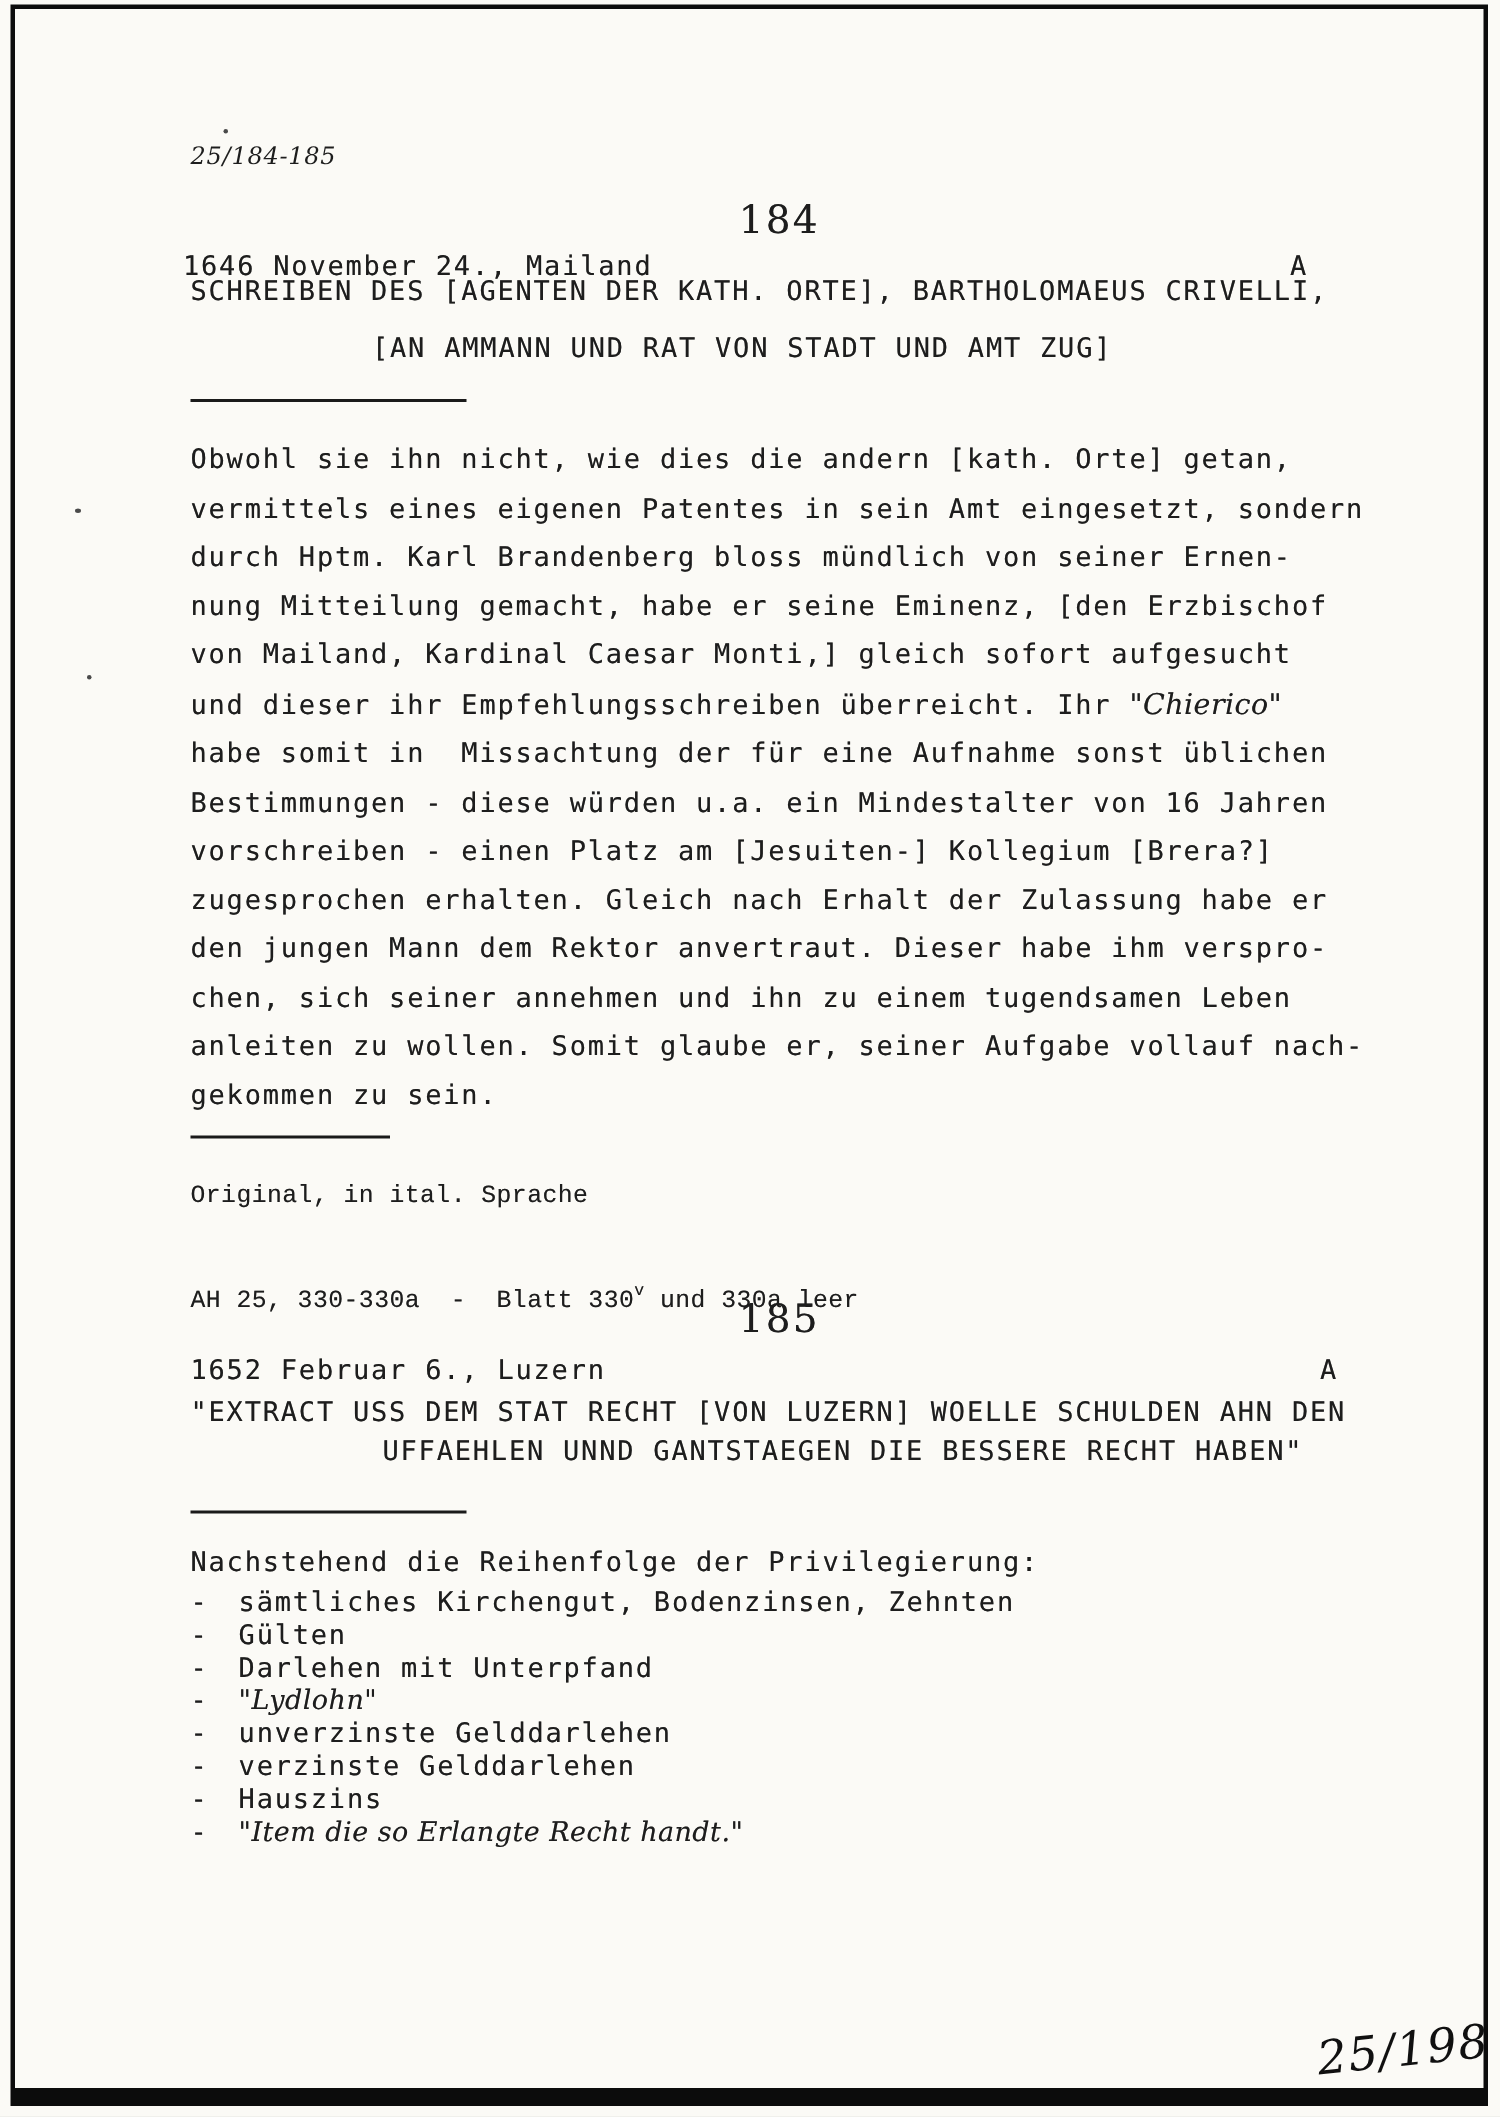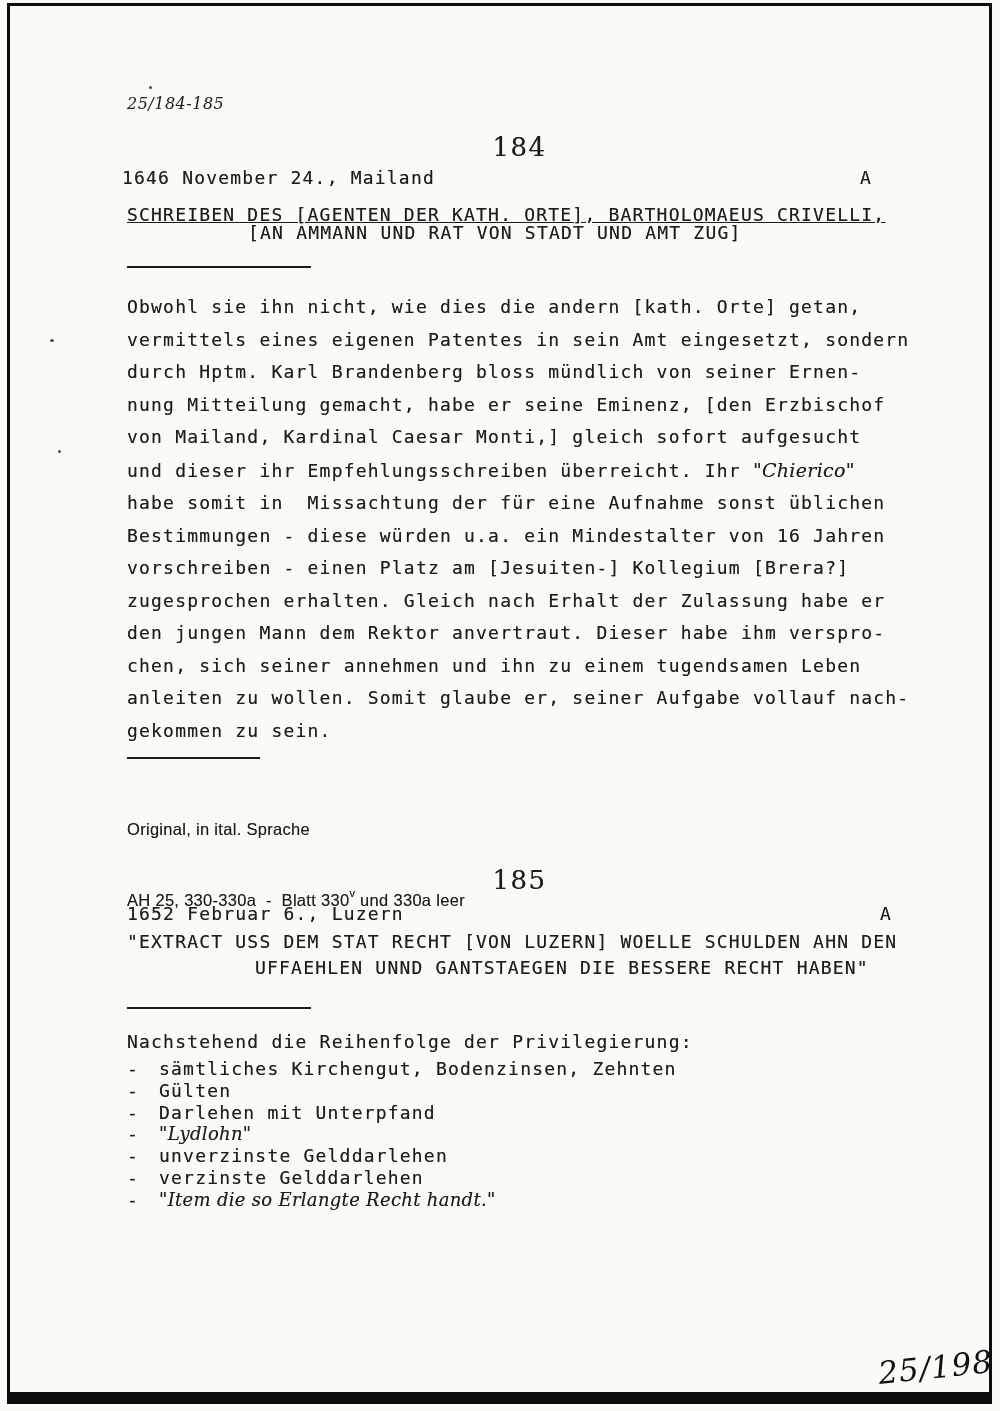--- a/index.html
+++ b/index.html
@@ -15,31 +15,31 @@
   .abs{position:absolute;}
   .tw{font-size:18px;letter-spacing:1.2px;white-space:pre;text-shadow:0 0 .4px rgba(20,20,20,.55);}
   .corner-ref{left:127px;top:94px;font-family:"DejaVu Serif",serif;font-style:italic;font-size:16px;letter-spacing:.5px;}
   .num{left:0;right:0;text-align:center;font-family:"DejaVu Serif",serif;font-size:26px;letter-spacing:1.5px;text-shadow:0 0 .4px rgba(20,20,20,.6);padding-left:39px;}
   .num-184{top:132px;}
   .num-185{top:865px;}
   .date-184{top:167px;left:122px;}
   .marker-184{top:167px;left:860px;}
   .date-185{top:903px;left:127px;}
   .marker-185{top:903px;left:880px;}
-  .title-184-l1{top:204px;left:127px;text-decoration:underline;}
+  .title-184-l1{top:184px;left:127px;}
   .title-184-l2{top:222px;left:248px;}
   .title-185-l1{top:931px;left:127px;}
   .title-185-l2{top:957px;left:255px;}
   .sep{border-top:2px solid #1a1a1a;height:0;}
   .sep-1{top:266px;left:127px;width:184px;}
   .sep-2{top:757px;left:127px;width:133px;}
   .sep-3{top:1007px;left:127px;width:184px;}
   .body-184{top:291px;left:127px;line-height:32.5px;}
   .serif-it{font-family:"DejaVu Serif",serif;font-style:italic;font-size:19px;letter-spacing:.3px;}
-  .source{top:774px;left:127px;font-family:Liberation Sans, sans-serif;font-size:16.5px;letter-spacing:.3px;line-height:22px;white-space:pre;text-shadow:0 0 .4px rgba(20,20,20,.5);}
+  .source{top:742px;left:127px;font-family:Liberation Mono, monospace;font-size:16.5px;letter-spacing:.3px;line-height:22px;white-space:pre;text-shadow:0 0 .4px rgba(20,20,20,.5);}
   .source sup{font-size:11px;position:relative;top:-2px;}
   .intro-185{top:1031px;left:127px;}
   .list-185{top:1058px;left:127px;line-height:21.8px;}
   .list-185 .row .txt{margin-left:20px;}
   .list-185 .row .txt.it{font-family:"DejaVu Serif",serif;font-style:italic;font-size:18px;letter-spacing:.3px;}
   .hand-note{
     left:878px;top:1349px;z-index:2;
     font-family:"DejaVu Serif",serif;font-style:italic;font-size:31px;color:#101010;
     transform:rotate(-6deg);letter-spacing:1px;
   }
@@ -107,18 +107,19 @@
 
   <div class="abs tw intro-185">Nachstehend die Reihenfolge der Privilegierung:</div>
 
   <div class="abs list-185">
     <div class="row tw"><span class="dash">-</span><span class="txt">sämtliches Kirchengut, Bodenzinsen, Zehnten</span></div>
     <div class="row tw"><span class="dash">-</span><span class="txt">Gülten</span></div>
     <div class="row tw"><span class="dash">-</span><span class="txt">Darlehen mit Unterpfand</span></div>
     <div class="row tw"><span class="dash">-</span><span class="txt it">"Lydlohn"</span></div>
     <div class="row tw"><span class="dash">-</span><span class="txt">unverzinste Gelddarlehen</span></div>
     <div class="row tw"><span class="dash">-</span><span class="txt">verzinste Gelddarlehen</span></div>
+    <div class="row tw"><span class="dash">-</span><span class="txt">Hauszins</span></div>
     <div class="row tw"><span class="dash">-</span><span class="txt it">"Item die so Erlangte Recht handt."</span></div>
   </div>
 
   <div class="abs hand-note">25/198</div>
 
 </div>
 
 </body></html>

